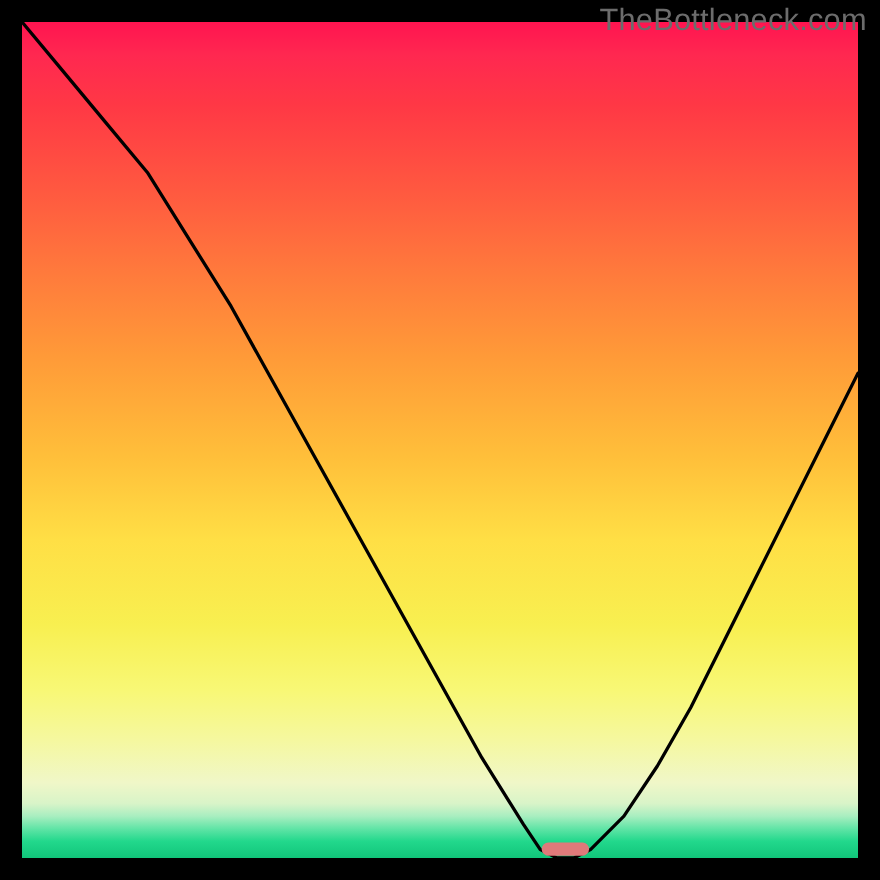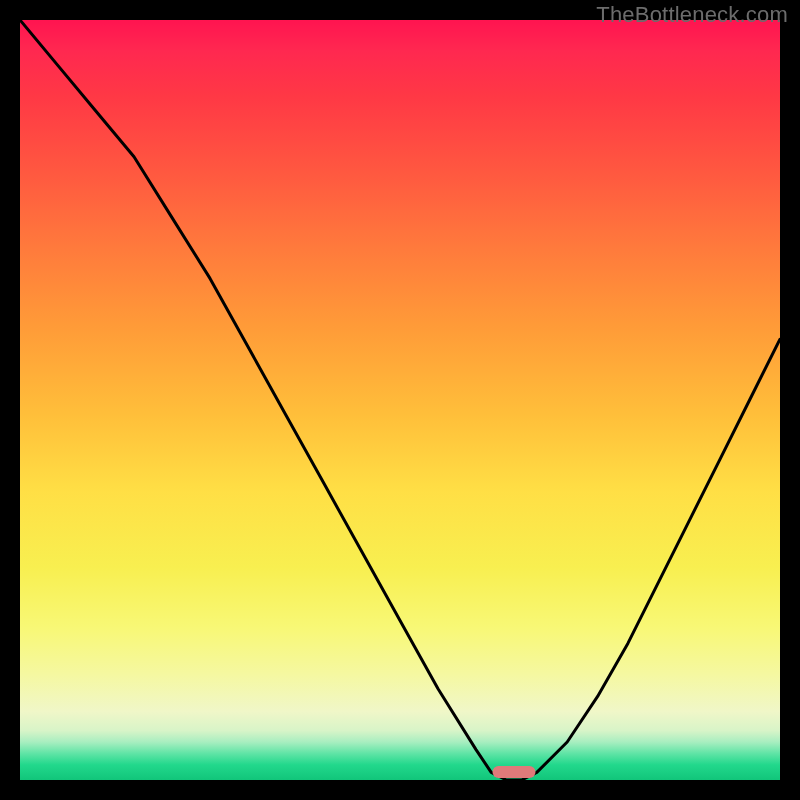--- a/index.html
+++ b/index.html
@@ -50,21 +50,21 @@
     top: 20px;
     width: 760px;
     height: 760px;
     pointer-events: none;
   }
   .watermark {
     position: absolute;
     top: 2px;
     right: 12px;
     color: #6c6c6c;
-    font-size: 22px;
+    font-size: 28px;
     font-weight: 500;
     letter-spacing: 0.2px;
   }
   .marker {
     position: absolute;
     width: 43px;
     height: 12px;
     border-radius: 7px;
     background: #df7a7a;
     transform: translate(-50%, -50%);

